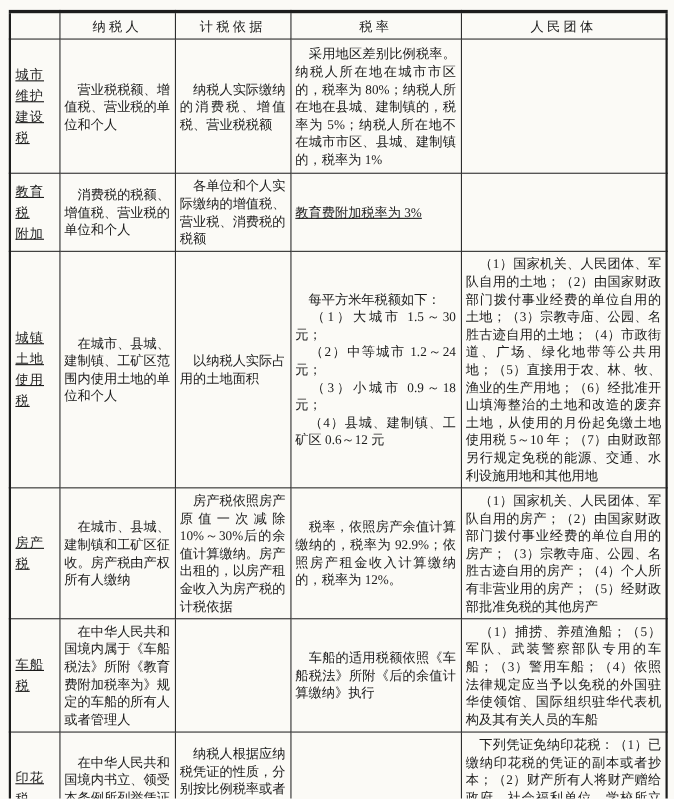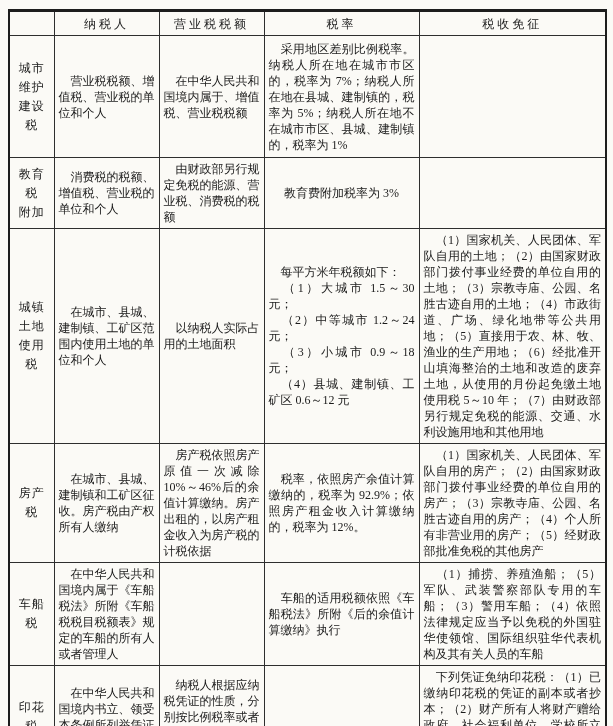--- a/index.html
+++ b/index.html
@@ -35,94 +35,95 @@
   }
   thead tr{height:25px;}
   th{text-align:center;letter-spacing:3px;}
   tbody tr:nth-child(1){height:122px;}
   tbody tr:nth-child(2){height:67px;}
   tbody tr:nth-child(3){height:195px;}
   tbody tr:nth-child(4){height:111px;}
   tbody tr:nth-child(5){height:100px;}
   tbody tr:nth-child(6){height:87px;}
   td.tax{
-    text-align:center;
+    text-align:left;
     white-space:pre-line;
     letter-spacing:1px;
     line-height:19px;
+    text-decoration:underline;
   }
   td.cell{
     text-align:justify;
     text-justify:inter-character;
     white-space:pre-line;
   }
-  td.mid{text-align:center;white-space:normal;}
+  td.mid{text-align:left;white-space:normal;text-decoration:underline;}
 </style>
 </head>
 <body>
 
 <div class="sheet">
   <table class="tax-table">
     <colgroup>
       <col class="c0">
         <col class="c1">
         <col class="c2">
         <col class="c3">
         <col class="c4">
     </colgroup>
     <thead>
       <tr>
         <th></th>
         <th>纳税人</th>
-        <th>营业税税额</th>
+        <th>计税依据</th>
         <th>税率</th>
-        <th>税收免征</th>
+        <th>人民团体</th>
       </tr>
     </thead>
     <tbody>
       <tr>
         <td class="tax">城市
 维护
 建设税</td>
         <td class="cell">　营业税税额、增值税、营业税的单位和个人</td>
-        <td class="cell">　在中华人民共和国境内属于、增值税、营业税税额</td>
-        <td class="cell">　采用地区差别比例税率。纳税人所在地在城市市区的，税率为 7%；纳税人所在地在县城、建制镇的，税率为 5%；纳税人所在地不在城市市区、县城、建制镇的，税率为 1%</td>
+        <td class="cell">　纳税人实际缴纳的消费税、增值税、营业税税额</td>
+        <td class="cell">　采用地区差别比例税率。纳税人所在地在城市市区的，税率为 80%；纳税人所在地在县城、建制镇的，税率为 5%；纳税人所在地不在城市市区、县城、建制镇的，税率为 1%</td>
         <td class="cell"></td>
       </tr>
       <tr>
         <td class="tax">教育税
 附加</td>
         <td class="cell">　消费税的税额、增值税、营业税的单位和个人</td>
-        <td class="cell">　由财政部另行规定免税的能源、营业税、消费税的税额</td>
+        <td class="cell">　各单位和个人实际缴纳的增值税、营业税、消费税的税额</td>
         <td class="mid">教育费附加税率为 3%</td>
         <td class="cell"></td>
       </tr>
       <tr>
         <td class="tax">城镇
 土地
 使用税</td>
         <td class="cell">　在城市、县城、建制镇、工矿区范围内使用土地的单位和个人</td>
         <td class="cell">　以纳税人实际占用的土地面积</td>
         <td class="cell">　每平方米年税额如下：
 　（1）大城市 1.5～30 元；
 　（2）中等城市 1.2～24 元；
 　（3）小城市 0.9～18 元；
 　（4）县城、建制镇、工矿区 0.6～12 元</td>
         <td class="cell">　（1）国家机关、人民团体、军队自用的土地；（2）由国家财政部门拨付事业经费的单位自用的土地；（3）宗教寺庙、公园、名胜古迹自用的土地；（4）市政街道、广场、绿化地带等公共用地；（5）直接用于农、林、牧、渔业的生产用地；（6）经批准开山填海整治的土地和改造的废弃土地，从使用的月份起免缴土地使用税 5～10 年；（7）由财政部另行规定免税的能源、交通、水利设施用地和其他用地</td>
       </tr>
       <tr>
         <td class="tax">房产税</td>
         <td class="cell">　在城市、县城、建制镇和工矿区征收。房产税由产权所有人缴纳</td>
-        <td class="cell">　房产税依照房产原值一次减除 10%～46%后的余值计算缴纳。房产出租的，以房产租金收入为房产税的计税依据</td>
+        <td class="cell">　房产税依照房产原值一次减除 10%～30%后的余值计算缴纳。房产出租的，以房产租金收入为房产税的计税依据</td>
         <td class="cell">　税率，依照房产余值计算缴纳的，税率为 92.9%；依照房产租金收入计算缴纳的，税率为 12%。</td>
         <td class="cell">　（1）国家机关、人民团体、军队自用的房产；（2）由国家财政部门拨付事业经费的单位自用的房产；（3）宗教寺庙、公园、名胜古迹自用的房产；（4）个人所有非营业用的房产；（5）经财政部批准免税的其他房产</td>
       </tr>
       <tr>
         <td class="tax">车船税</td>
-        <td class="cell">　在中华人民共和国境内属于《车船税法》所附《车船税税目税额表》规定的车船的所有人或者管理人</td>
+        <td class="cell">　在中华人民共和国境内属于《车船税法》所附《教育费附加税率为》规定的车船的所有人或者管理人</td>
         <td class="cell"></td>
         <td class="cell">　车船的适用税额依照《车船税法》所附《后的余值计算缴纳》执行</td>
         <td class="cell">　（1）捕捞、养殖渔船；（5）军队、武装警察部队专用的车船；（3）警用车船；（4）依照法律规定应当予以免税的外国驻华使领馆、国际组织驻华代表机构及其有关人员的车船</td>
       </tr>
       <tr>
         <td class="tax">印花税</td>
         <td class="cell">　在中华人民共和国境内书立、领受本条例所列举凭证的单位和个人</td>
         <td class="cell">　纳税人根据应纳税凭证的性质，分别按比例税率或者按件定额计算应纳税额</td>
         <td class="cell"></td>
         <td class="cell">　下列凭证免纳印花税：（1）已缴纳印花税的凭证的副本或者抄本；（2）财产所有人将财产赠给政府、社会福利单位、学校所立的书据；（3）经财政部批准免税的其他凭证</td>

